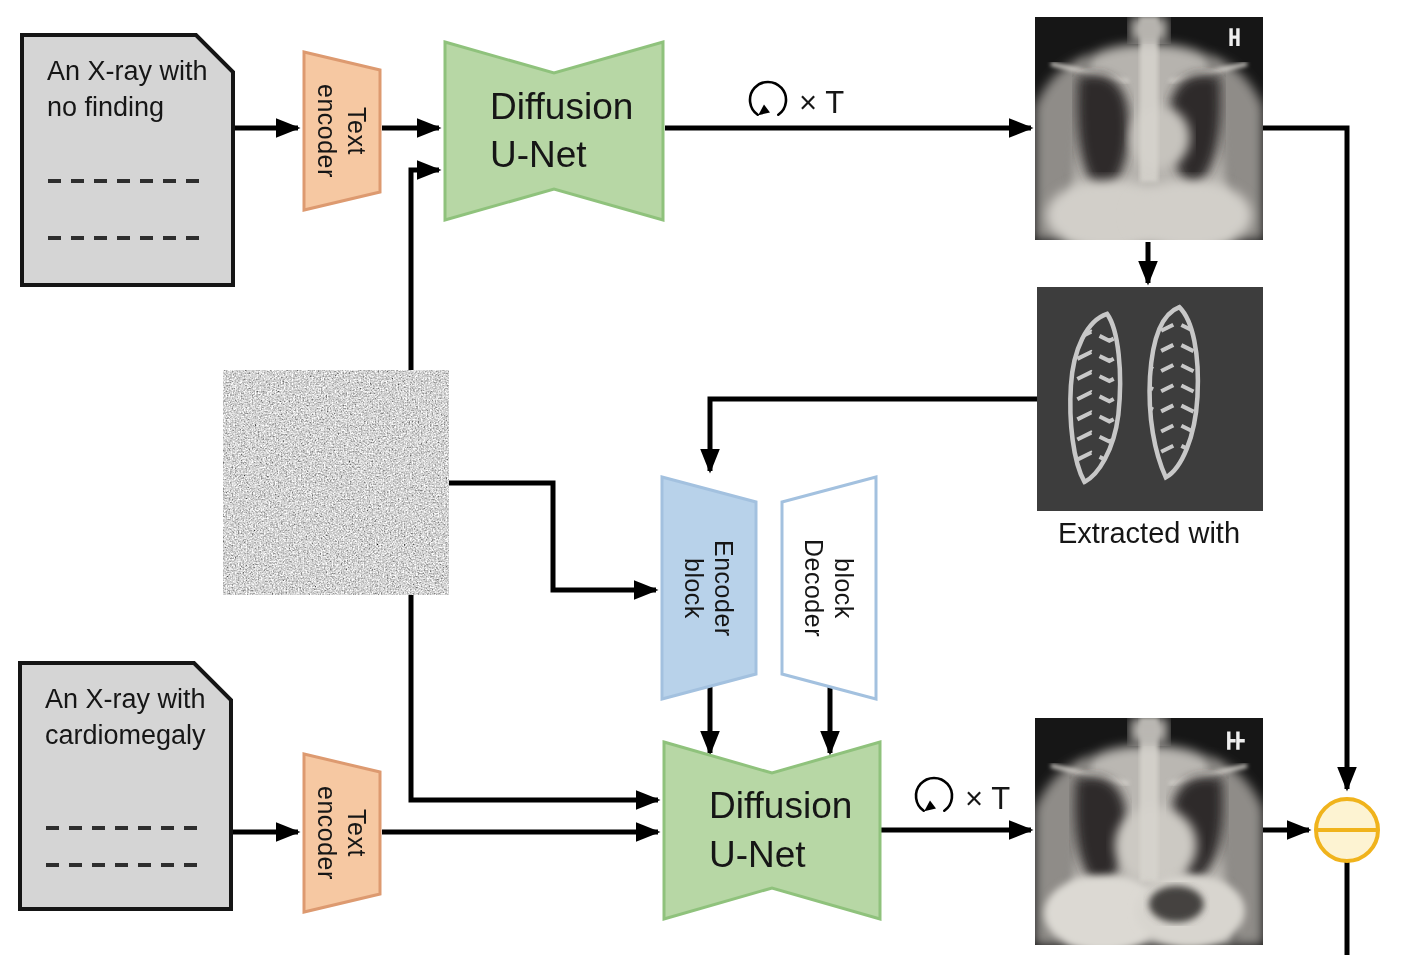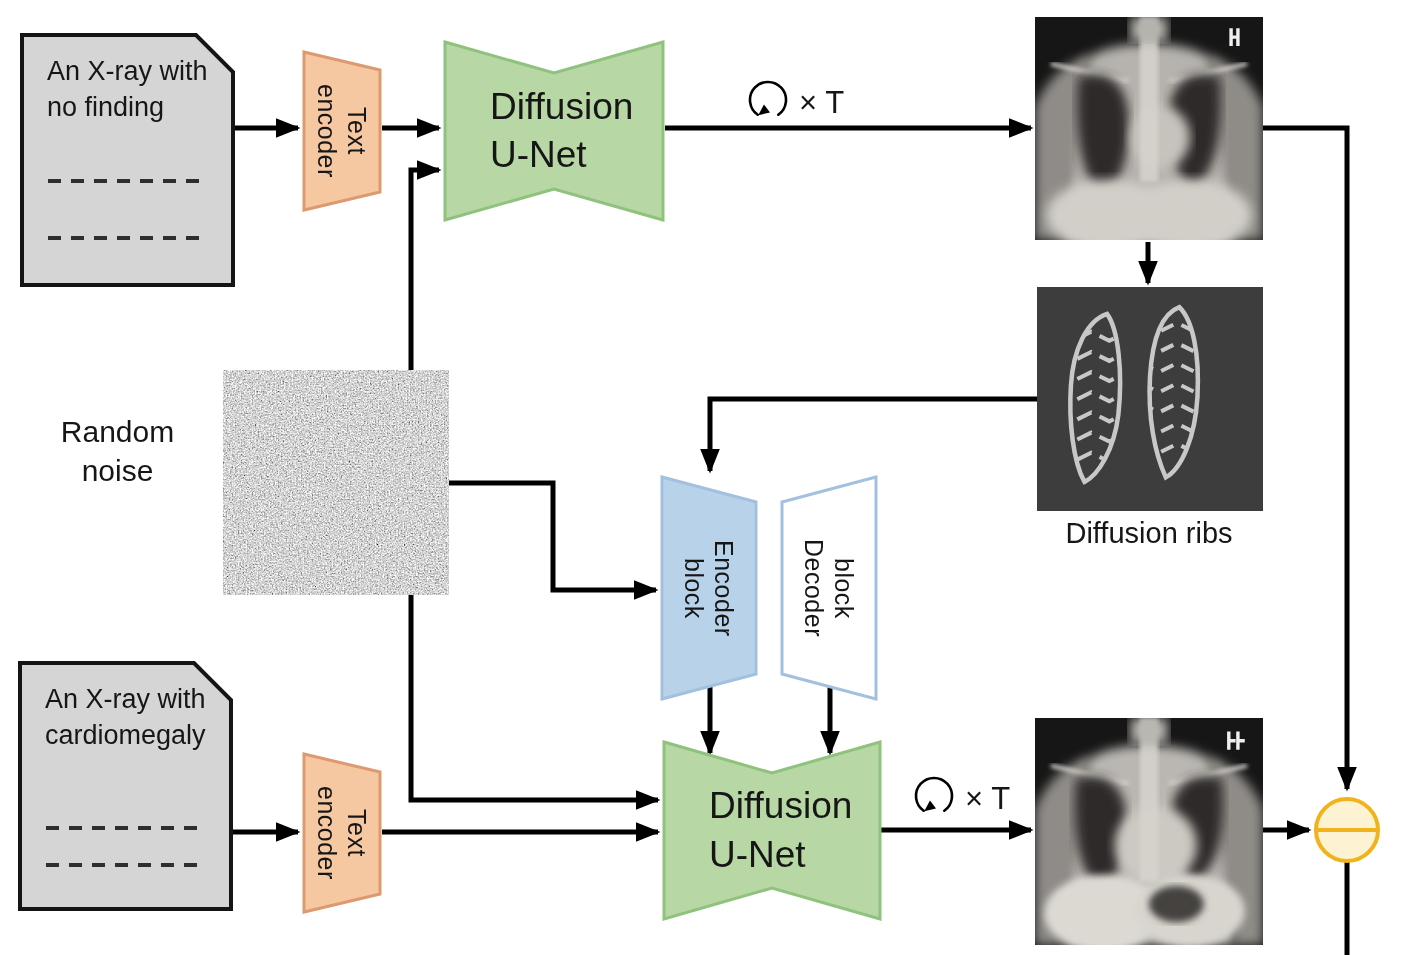--- a/index.html
+++ b/index.html
@@ -157,30 +157,28 @@
         <path d="M46,16 l8,4 8,-4 8,4 8,-4 8,4"></path>
         <path d="M46,25 l8,4 8,-4 8,4 8,-4 8,4"></path>
         <path d="M46,34 l8,4 8,-4 8,4 8,-4 8,4"></path>
         <path d="M46,43 l8,4 8,-4 8,4 8,-4 8,4"></path>
         <path d="M46,52 l8,4 8,-4 8,4 8,-4 8,4"></path>
         <path d="M46,61 l8,4 8,-4 8,4 8,-4 8,4"></path>
         <path d="M46,70 l8,4 8,-4 8,4 8,-4 8,4"></path>
       </g>
     </svg>
   </div>
-  <div class="abs free-label" style="left:1035px;top:515px;width:228px;font-size:29px;">Diffusion ribs</div>
+  <div class="abs free-label" style="left:1035px;top:515px;width:228px;font-size:29px;">Extracted with</div>
 
   <div class="img-frame" style="left:223px;top:370px;width:226px;height:225px;">
     <svg viewBox="0 0 226 225" preserveAspectRatio="none">
       <rect width="226" height="225" fill="#4a4a4a"></rect>
       <rect width="226" height="225" filter="url(#noiseF)"></rect>
     </svg>
   </div>
-  <div class="abs free-label" style="left:25px;top:412px;width:185px;">Random
-noise</div>
 
   <div class="abs" style="left:660px;top:475px;width:98px;height:226px;">
     <svg class="fillsvg blk-blue" viewBox="0 0 98 226">
       <polygon points="2,2 96,27 96,199 2,224"></polygon>
     </svg>
     <div class="shape-label vrl enc-label pre">Encoder
 block</div>
   </div>
 
   <div class="abs" style="left:780px;top:475px;width:98px;height:226px;">

